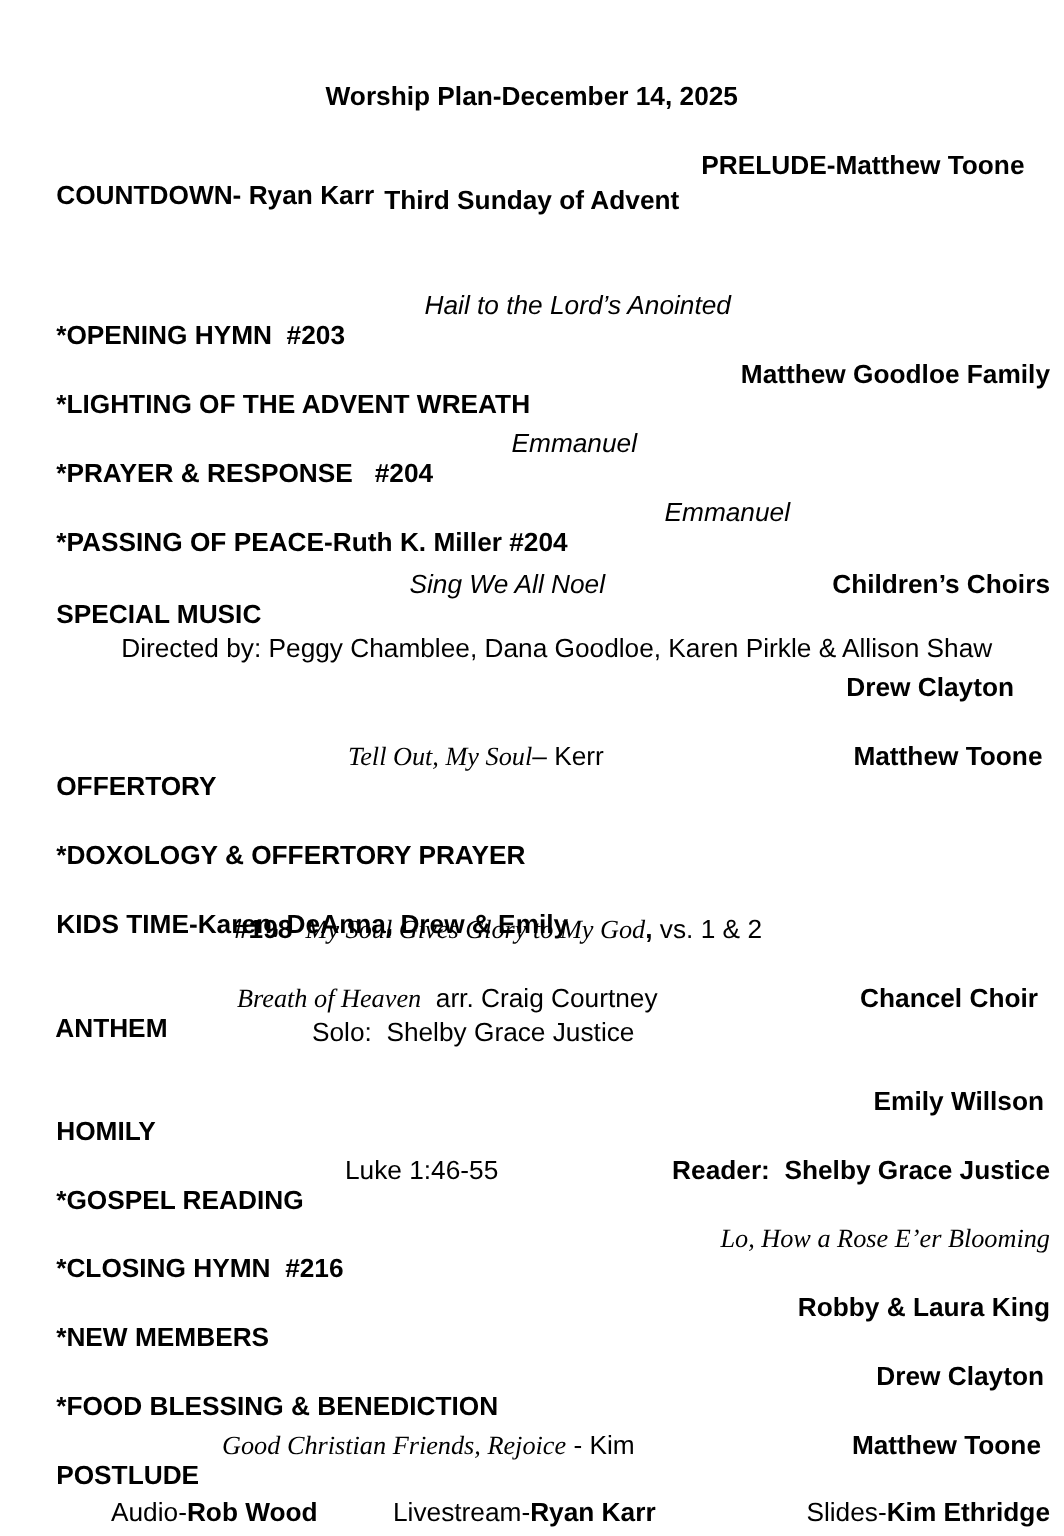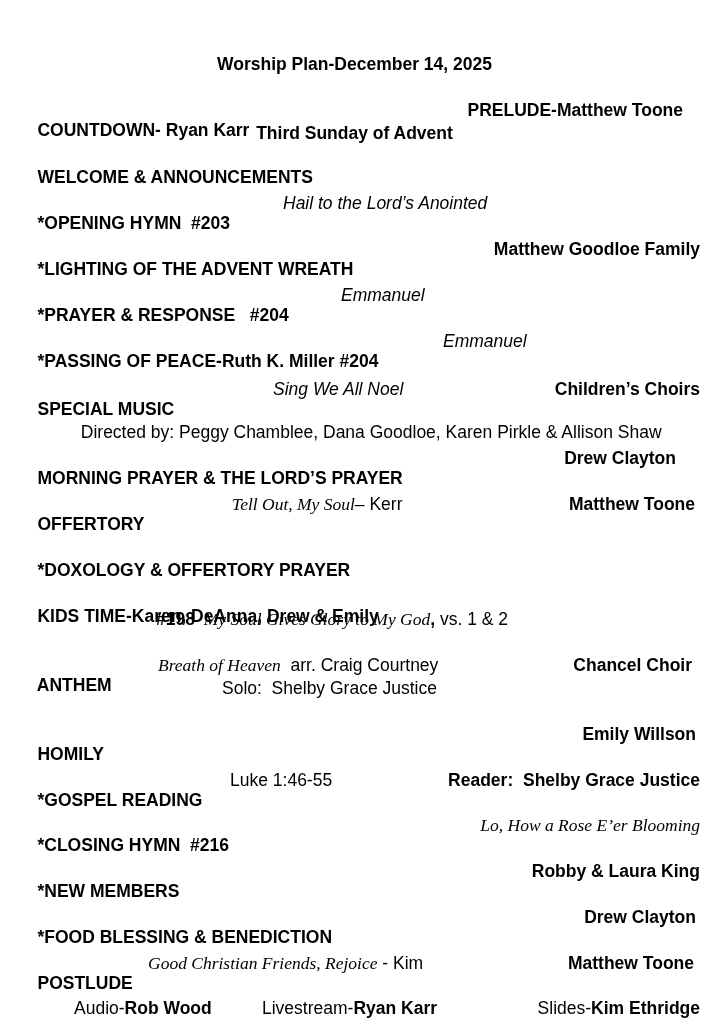--- a/index.html
+++ b/index.html
@@ -24,23 +24,20 @@
   <div class="title">
     <div>Worship Plan-December 14, 2025</div>
     <div>Third Sunday of Advent</div>
   </div>
 
   <div class="row" style="top:100px">
     <span>COUNTDOWN- Ryan Karr</span>
     <span class="rt r17">PRELUDE-Matthew Toone</span>
   </div>
 
-  <div class="row" style="top:147px">
-    <span>WELCOME &amp; ANNOUNCEMENTS</span>
-  </div>
 
   <div class="row" style="top:193px">
     <span>*OPENING HYMN  #203</span>
     <span class="mid" style="left:265px">Hail to the Lord’s Anointed</span>
   </div>
 
   <div class="row" style="top:239px">
     <span>*LIGHTING OF THE ADVENT WREATH</span>
     <span class="rt">Matthew Goodloe Family</span>
   </div>
@@ -58,21 +55,20 @@
   <div class="row" style="top:379px">
     <span>SPECIAL MUSIC</span>
     <span class="mid" style="left:255px">Sing We All Noel</span>
     <span class="rt">Children’s Choirs</span>
   </div>
   <div class="row note" style="top:402px">
     <span> Directed by: Peggy Chamblee, Dana Goodloe, Karen Pirkle &amp; Allison Shaw</span>
   </div>
 
   <div class="row" style="top:448px">
-    <span>MORNING PRAYER &amp; THE LORD’S PRAYER</span>
     <span class="rt r24">Drew Clayton</span>
   </div>
 
   <div class="row" style="top:494px">
     <span>OFFERTORY</span>
     <span class="mid" style="left:214px"><span class="it">Tell Out, My Soul</span><span class="rg">– Kerr</span></span>
     <span class="rt r5">Matthew Toone</span>
   </div>
 
   <div class="row" style="top:586px">
@@ -85,21 +81,21 @@
   <div class="row" style="top:609px">
     <span class="abs" style="left:138px"><span>#198</span><span class="it">  My Soul Gives Glory to My God</span><span>,</span><span class="rg"> vs. 1 &amp; 2</span></span>
   </div>
 
   <div class="row" style="top:655px">
     <span>ANTHEM</span>
     <span class="mid" style="left:140px"><span class="it">Breath of Heaven</span><span class="rg">  arr. Craig Courtney</span></span>
     <span class="rt r8">Chancel Choir</span>
   </div>
   <div class="row note" style="top:678px">
-    <span class="abs rg" style="left:204px">Solo:  Shelby Grace Justice</span>
+    <span class="abs rg" style="left:190px">Solo:  Shelby Grace Justice</span>
   </div>
 
   <div class="row" style="top:724px">
     <span>HOMILY</span>
     <span class="rt r4">Emily Willson</span>
   </div>
 
   <div class="row" style="top:770px">
     <span>*GOSPEL READING</span>
     <span class="abs rg" style="left:212px">Luke 1:46-55</span>

